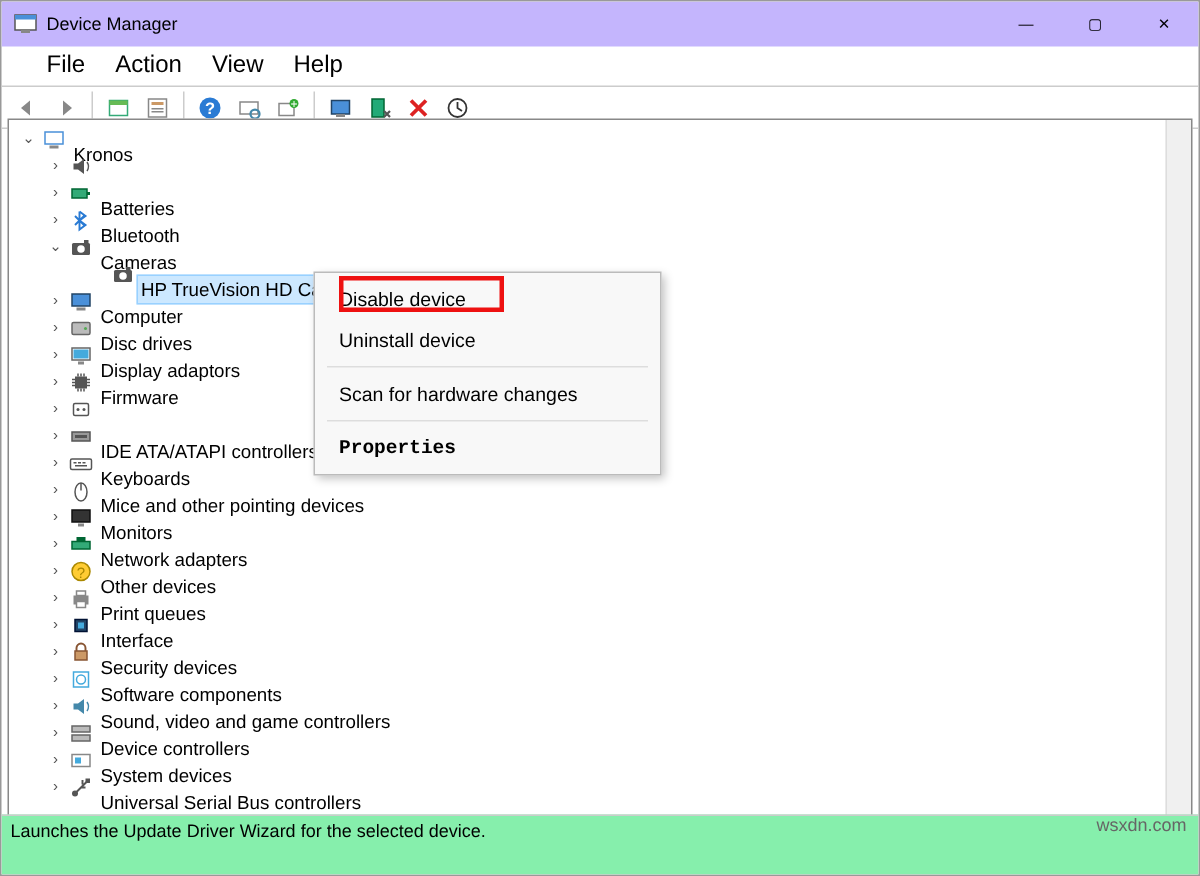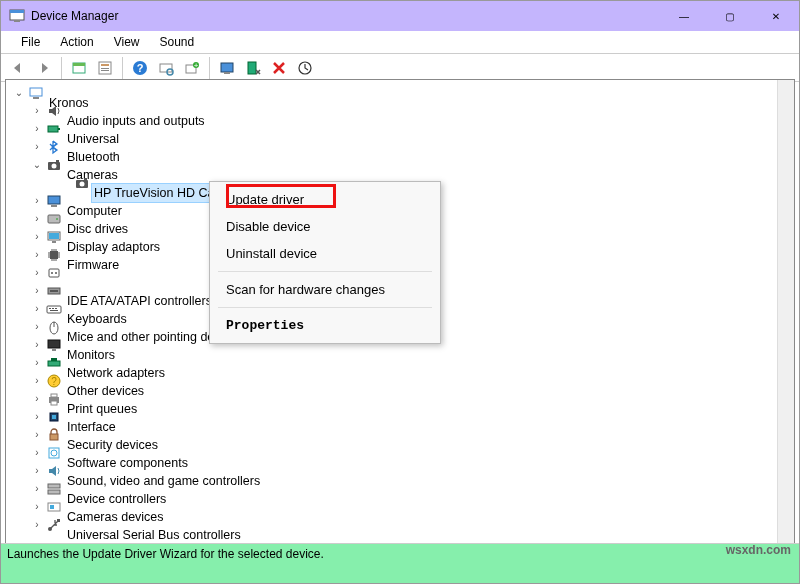--- a/index.html
+++ b/index.html
@@ -27,22 +27,22 @@
   .titlebar-spacer { flex: 1; }
   .win-btn {
     width: 46px; height: 30px;
     display: flex; align-items: center; justify-content: center;
     font-family: "Segoe UI Symbol", sans-serif;
     font-size: 10px;
   }
   .menubar {
     display: flex;
     gap: 4px;
-    padding: 2px 12px;
-    font-size: 12px;
+    padding: 2px 22px;
+    font-size: 16px;
     border-bottom: 1px solid #ccc;
   }
   .menubar span { padding: 2px 8px; }
   .toolbar {
     display: flex;
     align-items: center;
     gap: 4px;
     padding: 2px 6px;
     height: 28px;
     border-bottom: 1px solid #ccc;
@@ -91,21 +91,21 @@
     font-size:13px;
   }
   .cm-item { padding:6px 16px; }
   .cm-sep { height:1px; background:#ddd; margin:4px 8px; }
   .cm-item.bold { font-weight:600;font-family:Liberation Mono, monospace; }
   .redbox {
     position:absolute; border:3px solid #e11; pointer-events:none;
   }
   .watermark {
     position:absolute; right:8px; bottom:26px;
-    font-size:12px; color:#666;font-weight:bold;
+    font-size:12px; color:#666;
   }
   .scroll-stub {
     position:absolute; right:0; top:0; bottom:0; width:17px;
     background:#f0f0f0; border-left:1px solid #ddd;
   }
 </style>
 </head>
 <body>
 
 <div class="titlebar">
@@ -120,21 +120,21 @@
   <span class="titlebar-spacer"></span>
   <span class="win-btn">—</span>
   <span class="win-btn">▢</span>
   <span class="win-btn">✕</span>
 </div>
 
 <div class="menubar">
   <span>File</span>
   <span>Action</span>
   <span>View</span>
-  <span>Sound</span>
+  <span>Help</span>
 </div>
 
 <div class="toolbar">
   <span class="tbtn">
       <svg viewBox="0 0 16 16">
         <path d="M10 3 L4 8 L10 13 Z" fill="#888"></path>
       </svg>
     </span>
   <span class="tbtn">
       <svg viewBox="0 0 16 16">
@@ -216,31 +216,30 @@
         <span class="lbl">Kronos</span>
       </div>
       <div class="node d1">
         <span class="exp">›</span>
         <span class="ticon">
           <svg viewBox="0 0 16 16">
             <path d="M3 6 L6 6 L10 3 L10 13 L6 10 L3 10 Z" fill="#555"></path>
             <path d="M12 5 Q14 8 12 11" stroke="#555" fill="none"></path>
           </svg>
         </span>
-        <span class="lbl">Audio inputs and outputs</span>
       </div>
       <div class="node d1">
         <span class="exp">›</span>
         <span class="ticon">
           <svg viewBox="0 0 16 16">
             <rect x="2" y="5" width="10" height="6" fill="#3a7" stroke="#063"></rect>
             <rect x="12" y="7" width="2" height="2" fill="#063"></rect>
           </svg>
         </span>
-        <span class="lbl">Universal</span>
+        <span class="lbl">Batteries</span>
       </div>
       <div class="node d1">
         <span class="exp">›</span>
         <span class="ticon">
           <svg viewBox="0 0 16 16">
             <path d="M7 2 L11 5 L7 8 L11 11 L7 14 L7 2 M4 5 L10 11 M4 11 L10 5" stroke="#2a7bd4" fill="none" stroke-width="1.3"></path>
           </svg>
         </span>
         <span class="lbl">Bluetooth</span>
       </div>
@@ -442,38 +441,37 @@
         <span class="lbl">Device controllers</span>
       </div>
       <div class="node d1">
         <span class="exp">›</span>
         <span class="ticon">
           <svg viewBox="0 0 16 16">
             <rect x="2" y="4" width="12" height="8" fill="#fff" stroke="#888"></rect>
             <rect x="4" y="6" width="4" height="4" fill="#4ad"></rect>
           </svg>
         </span>
-        <span class="lbl">Cameras devices</span>
+        <span class="lbl">System devices</span>
       </div>
       <div class="node d1">
         <span class="exp">›</span>
         <span class="ticon">
           <svg viewBox="0 0 16 16">
             <circle cx="4" cy="12" r="2" fill="#555"></circle>
             <path d="M4 12 L12 4 M8 8 L11 8 M9 6 L9 3" stroke="#555" stroke-width="1.3" fill="none"></path>
             <rect x="11" y="2" width="3" height="3" fill="#555"></rect>
           </svg>
         </span>
         <span class="lbl">Universal Serial Bus controllers</span>
       </div>
     </div>
 </div>
 
 <div class="context-menu">
-  <div class="cm-item">Update driver</div>
   <div class="cm-item">Disable device</div>
   <div class="cm-item">Uninstall device</div>
   <div class="cm-sep"></div>
   <div class="cm-item">Scan for hardware changes</div>
   <div class="cm-sep"></div>
   <div class="cm-item bold">Properties</div>
 </div>
 <div class="redbox" style="left:225px; top:183px; width:110px; height:24px;"></div>
 
 <div class="statusbar">Launches the Update Driver Wizard for the selected device.</div>

